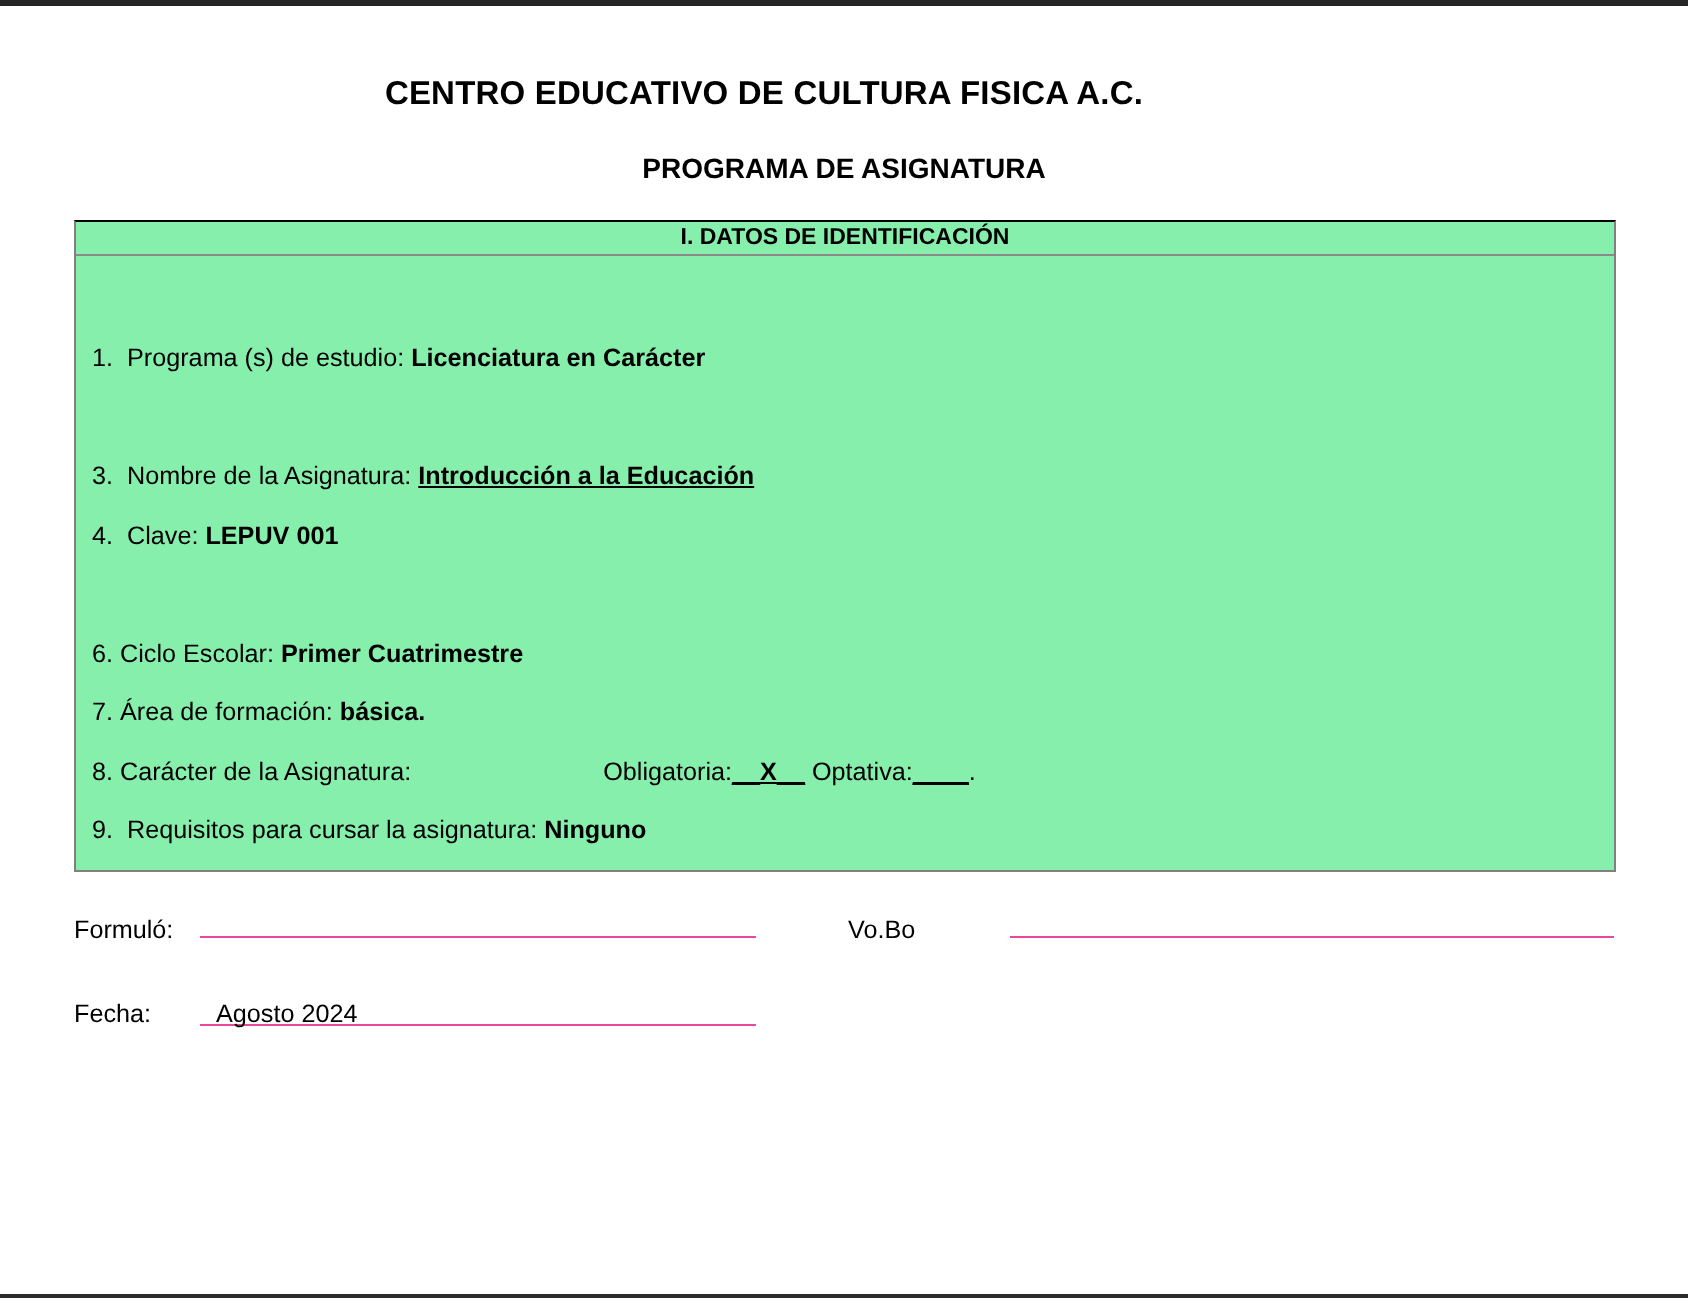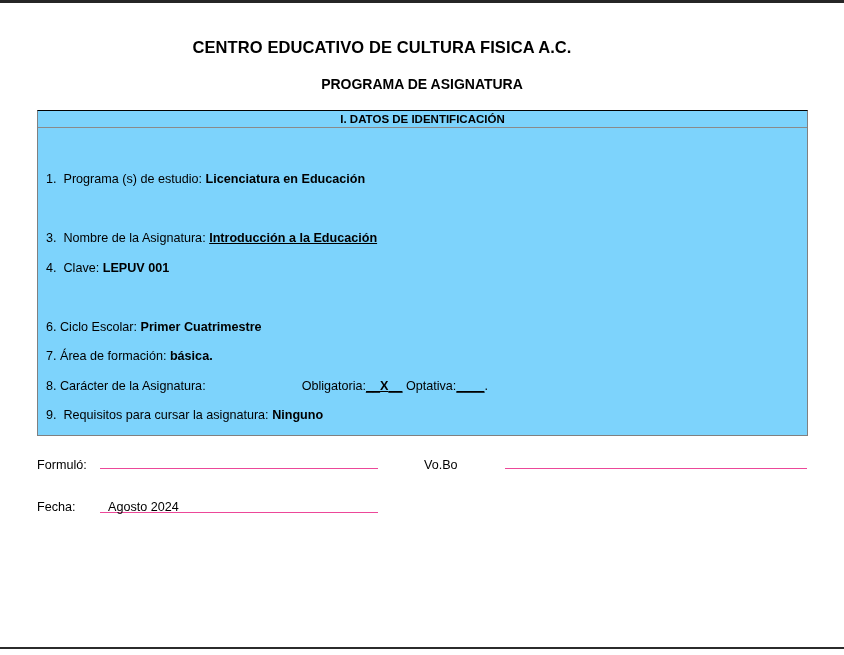--- a/index.html
+++ b/index.html
@@ -57,21 +57,21 @@
 
   
   .id-table {
     position: absolute;
     left: 37px;
     top: 110px;
     width: 771px;
     border: 1px solid #808080;
     border-top-color: #000000;
     box-sizing: border-box;
-    background: #7dd3fc;
+    background: #86efac;
   }
   .id-table-header {
     height: 16px;
     line-height: 16px;
     border-bottom: 1px solid #8a8a8a;
     text-align: center;
     font-size: 11.5px;
     font-weight: bold;
   }
   .id-table-body {
@@ -149,21 +149,21 @@
 
   <div class="title">CENTRO EDUCATIVO DE CULTURA FISICA A.C.</div>
   <div class="subtitle">PROGRAMA DE ASIGNATURA</div>
 
   <div class="id-table">
 
     <div class="id-table-header">I. DATOS DE IDENTIFICACIÓN</div>
 
     <div class="id-table-body">
 
-      <div class="row r1"><span>1.</span>&nbsp; <span>Programa (s) de estudio:</span> <span class="b">Licenciatura en Educación</span></div>
+      <div class="row r1"><span>1.</span>&nbsp; <span>Programa (s) de estudio:</span> <span class="b">Licenciatura en Carácter</span></div>
 
 
       <div class="row r3"><span>3.</span>&nbsp; <span>Nombre de la Asignatura:</span> <span class="bu">Introducción a la Educación</span></div>
 
       <div class="row r4"><span>4.</span>&nbsp; <span>Clave:</span> <span class="b">LEPUV 001</span></div>
 
 
       <div class="row r6"><span>6.</span> <span>Ciclo Escolar:</span> <span class="b">Primer Cuatrimestre</span></div>
 
       <div class="row r7"><span>7.</span> <span>Área de formación:</span> <span class="b">básica.</span></div>

